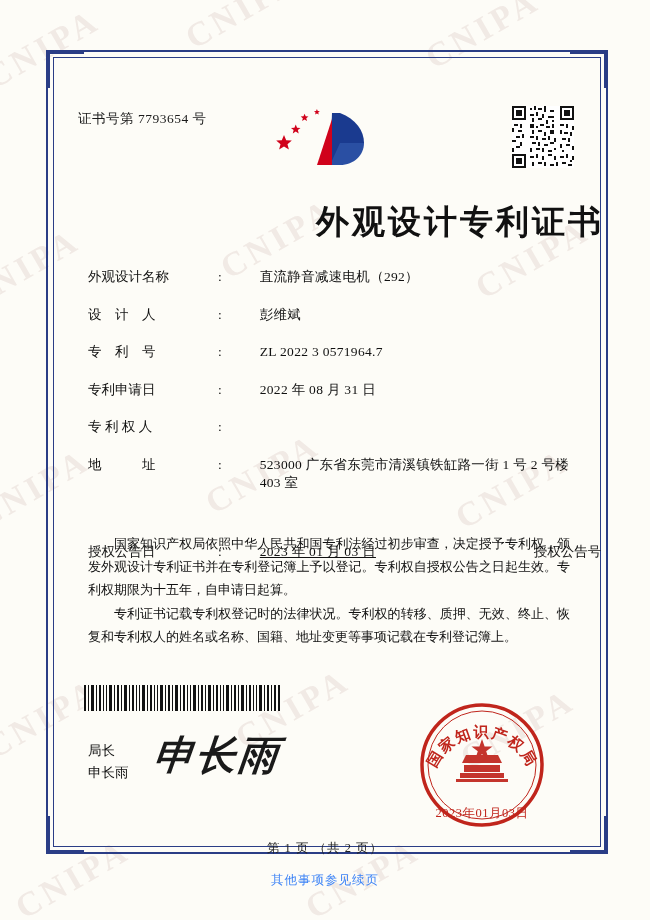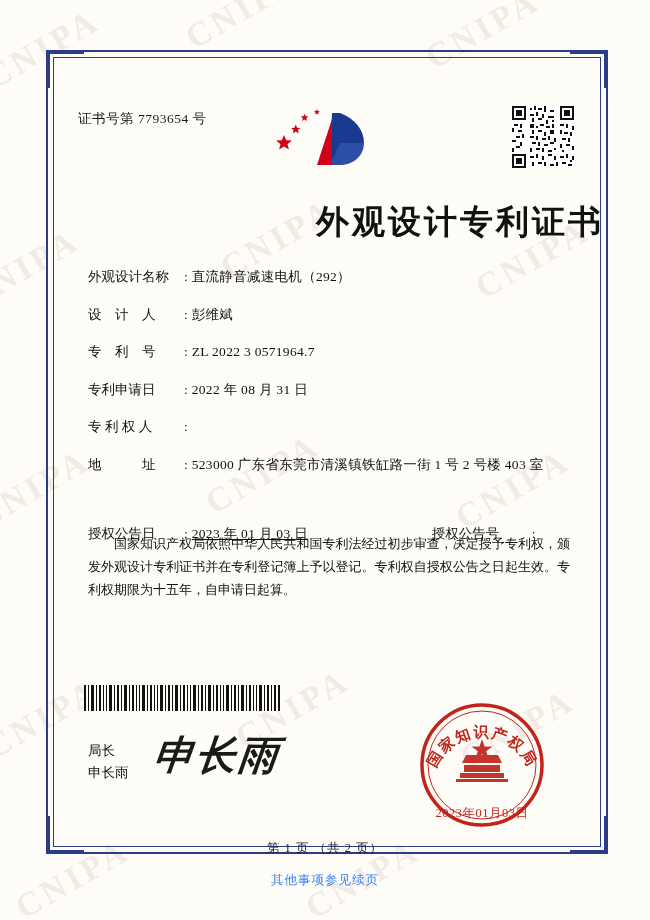--- a/index.html
+++ b/index.html
@@ -122,20 +122,21 @@
     left: 42px;
     right: 34px;
     top: 218px;
   }
   .field-row {
     display: flex;
     align-items: baseline;
     margin-bottom: 19.5px;
     font-size: 13.5px;
     color: #111;
+    gap: 34px;
   }
   .field-label {
     width: 96px;
     flex: 0 0 96px;
     letter-spacing: 0px;
     white-space: nowrap;
   }
   .field-colon {
     margin: 0 4px 0 0;
   }
@@ -430,20 +431,21 @@
       <span class="field-label">授权公告日</span>
       <span class="field-colon">:</span>
       <span class="field-value">2023 年 01 月 03 日</span>
       <span class="field-label2">授权公告号</span>
       <span class="field-colon">:</span>
     </div>
   </div>
 
   <div class="paragraphs">
     <p>国家知识产权局依照中华人民共和国专利法经过初步审查，决定授予专利权，颁发外观设计专利证书并在专利登记簿上予以登记。专利权自授权公告之日起生效。专利权期限为十五年，自申请日起算。</p>
+    <p>专利证书记载专利权登记时的法律状况。专利权的转移、质押、无效、终止、恢复和专利权人的姓名或名称、国籍、地址变更等事项记载在专利登记簿上。</p>
   </div>
 
   <div class="barcode">
     <svg width="196" height="26" viewBox="0 0 196 26" xmlns="http://www.w3.org/2000/svg" shape-rendering="crispEdges">
       <rect width="196" height="26" fill="#fdfcf7"></rect>
       <g fill="#111111">
         <rect x="0" y="0" width="2" height="26"></rect>
           <rect x="4" y="0" width="1" height="26"></rect>
         <rect x="7" y="0" width="3" height="26"></rect>
           <rect x="12" y="0" width="1" height="26"></rect>

